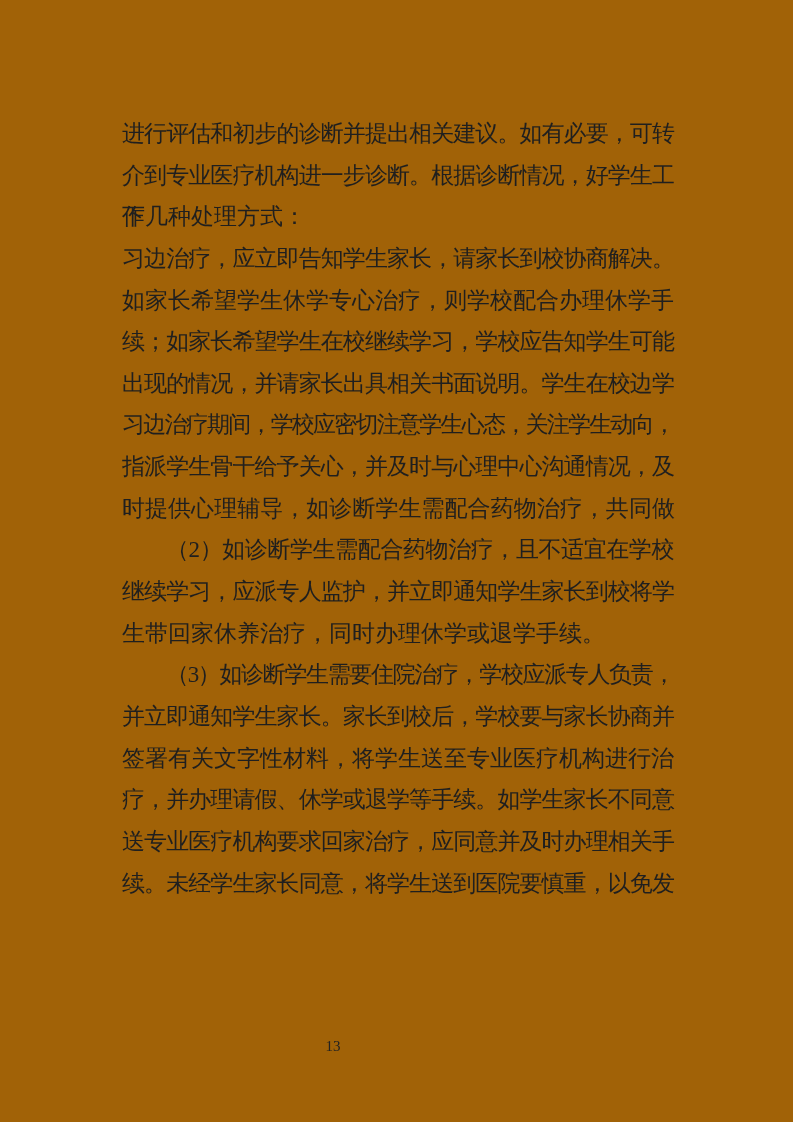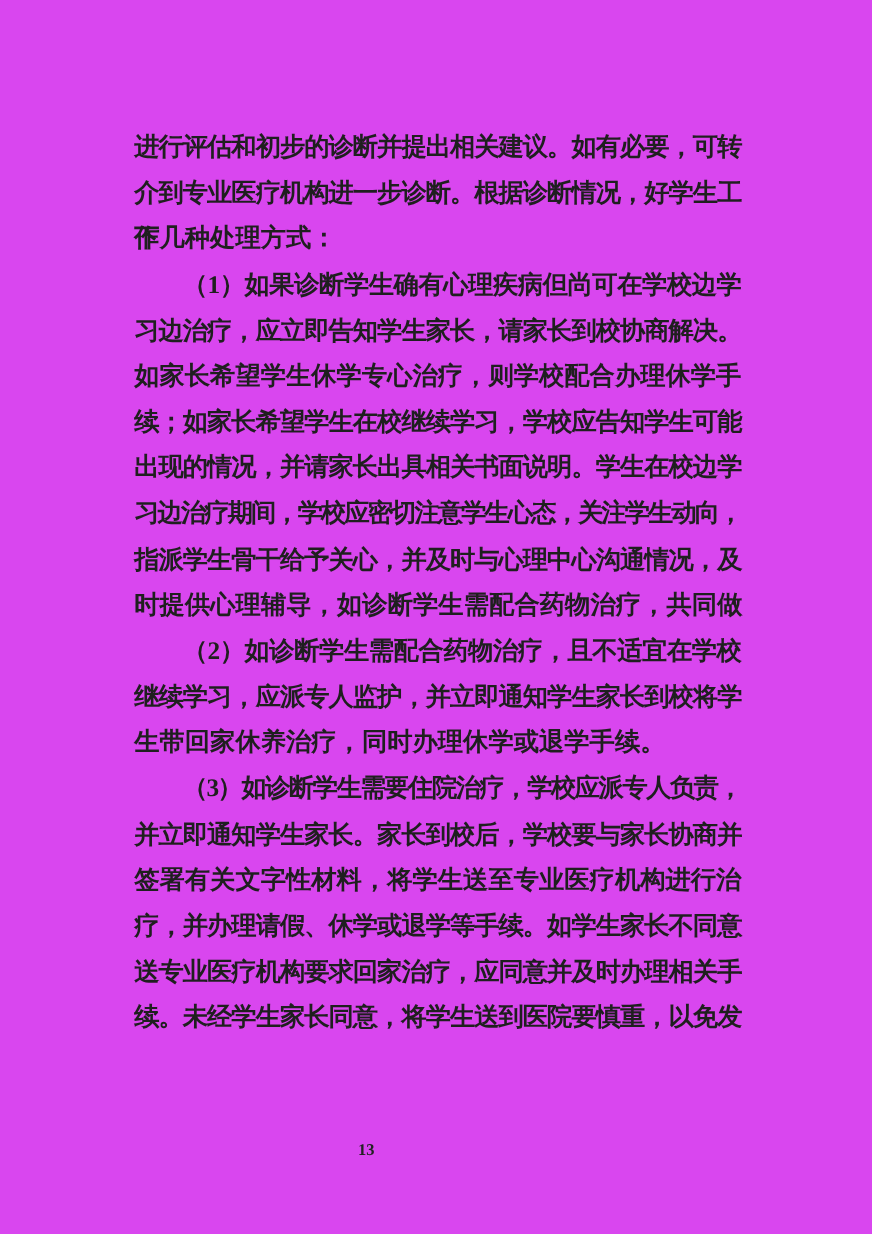--- a/index.html
+++ b/index.html
@@ -4,24 +4,23 @@
 <style>
   html, body {
     margin: 0;
     padding: 0;
     background: #ffffff;
   }
   .page {
     position: relative;
     width: 793px;
     height: 1122px;
-    background: #d946ef;
+    background: #a16207;
     overflow: hidden;
     font-family: "Liberation Serif", "DejaVu Serif", serif;
-    font-weight: bold;
   }
   .text-body {
     position: absolute;
     left: 122px;
     top: 113px;
     width: 552px;
     color: #1f1f1f;
   }
   .line {
     height: 41.65px;
@@ -51,21 +50,20 @@
   }
 </style>
 </head>
 <body>
 
 <div class="page">
   <div class="text-body">
       <div class="line j" style="letter-spacing: -0.96px;">进行评估和初步的诊断并提出相关建议。如有必要，可转</div>
       <div class="line j" style="letter-spacing: -0.96px;">介到专业医疗机构进一步诊断。根据诊断情况，好学生工作</div>
       <div class="line" style="">下几种处理方式：</div>
-      <div class="line indent j" style="letter-spacing: -0.45px;">（1）如果诊断学生确有心理疾病但尚可在学校边学</div>
       <div class="line j" style="letter-spacing: -0.96px;">习边治疗，应立即告知学生家长，请家长到校协商解决。</div>
       <div class="line j" style="">如家长希望学生休学专心治疗，则学校配合办理休学手</div>
       <div class="line j" style="letter-spacing: -0.96px;">续；如家长希望学生在校继续学习，学校应告知学生可能</div>
       <div class="line j" style="letter-spacing: -0.96px;">出现的情况，并请家长出具相关书面说明。学生在校边学</div>
       <div class="line j" style="letter-spacing: -1.84px;">习边治疗期间，学校应密切注意学生心态，关注学生动向，</div>
       <div class="line j" style="letter-spacing: -0.96px;">指派学生骨干给予关心，并及时与心理中心沟通情况，及</div>
       <div class="line j" style="letter-spacing: -0.96px;">时提供心理辅导，如诊断学生需配合药物治疗，共同做</div>
       <div class="line indent j" style="letter-spacing: -0.45px;">（2）如诊断学生需配合药物治疗，且不适宜在学校</div>
       <div class="line j" style="letter-spacing: -0.96px;">继续学习，应派专人监护，并立即通知学生家长到校将学</div>
       <div class="line" style="">生带回家休养治疗，同时办理休学或退学手续。</div>

